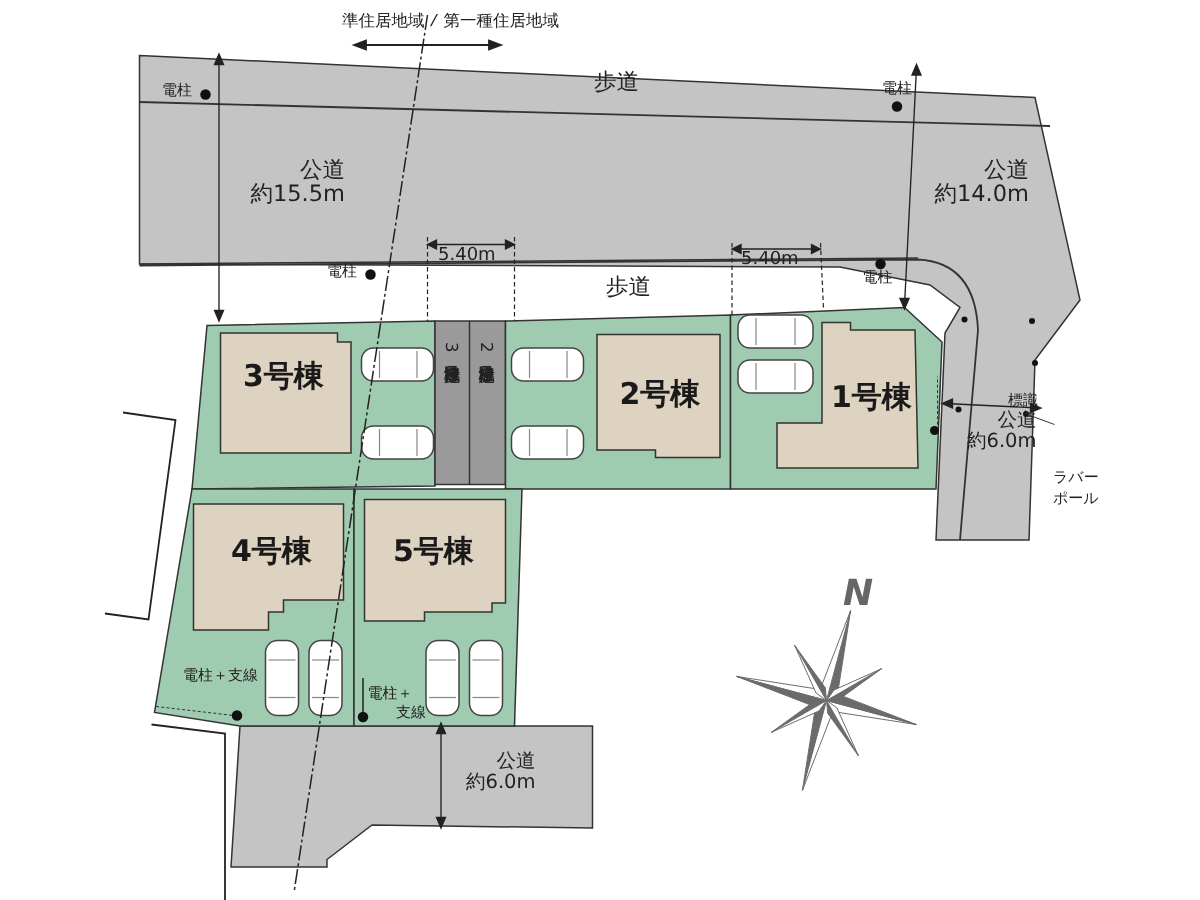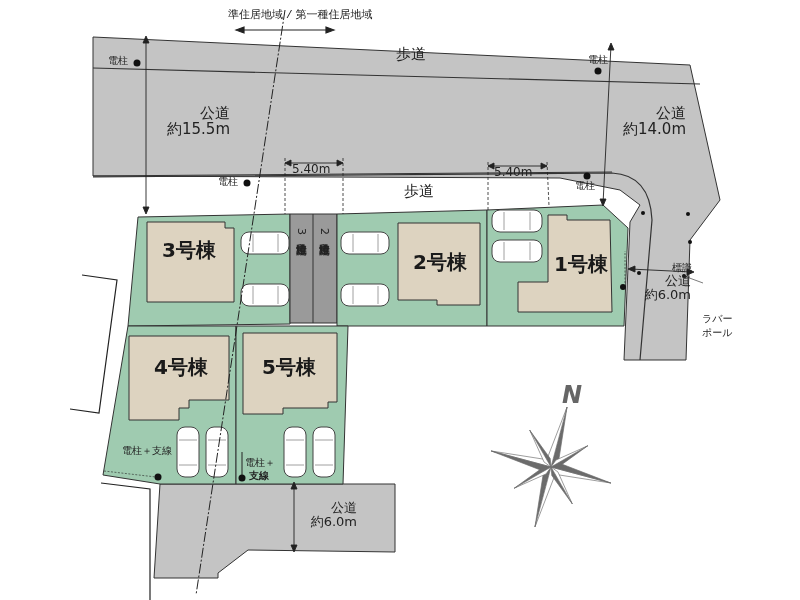--- a/index.html
+++ b/index.html
@@ -220,16 +220,16 @@
 <div class="lbl small" style="left:218px;top:177px;">電柱</div>
 <div class="lbl small" style="left:575px;top:181px;">電柱</div>
 <div class="lbl small" style="left:672px;top:230px;margin-top:33px;">標識</div>
 <div class="lbl small" style="left:702px;top:281px;line-height:1.35;margin-top:31px;">
   <div>ラバー</div>
   <div>ポール</div>
 </div>
 <div class="lbl small" style="left:122px;top:446px;text-align:center;">電柱＋支線</div>
 <div class="lbl small" style="left:245px;top:457px;line-height:1.25;">
   <div>電柱＋</div>
-  <div style="padding-left:4px;font-weight:bold;">支線</div>
+  <div style="padding-left:19px;">支線</div>
 </div>
 
 <div class="lbl compass-n" style="left:562px;top:383px;">N</div>
 
 </body></html>

